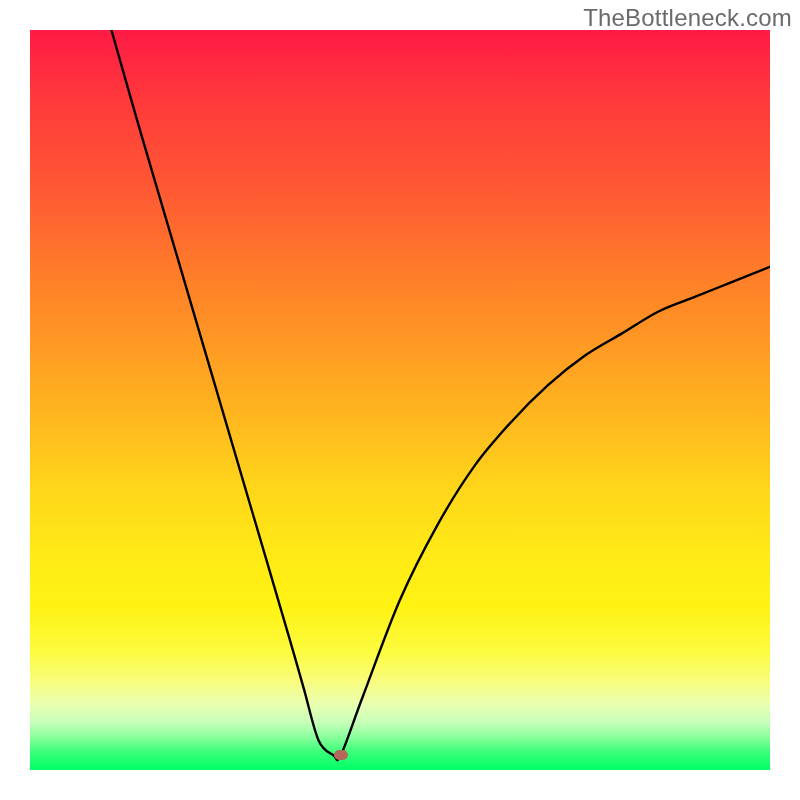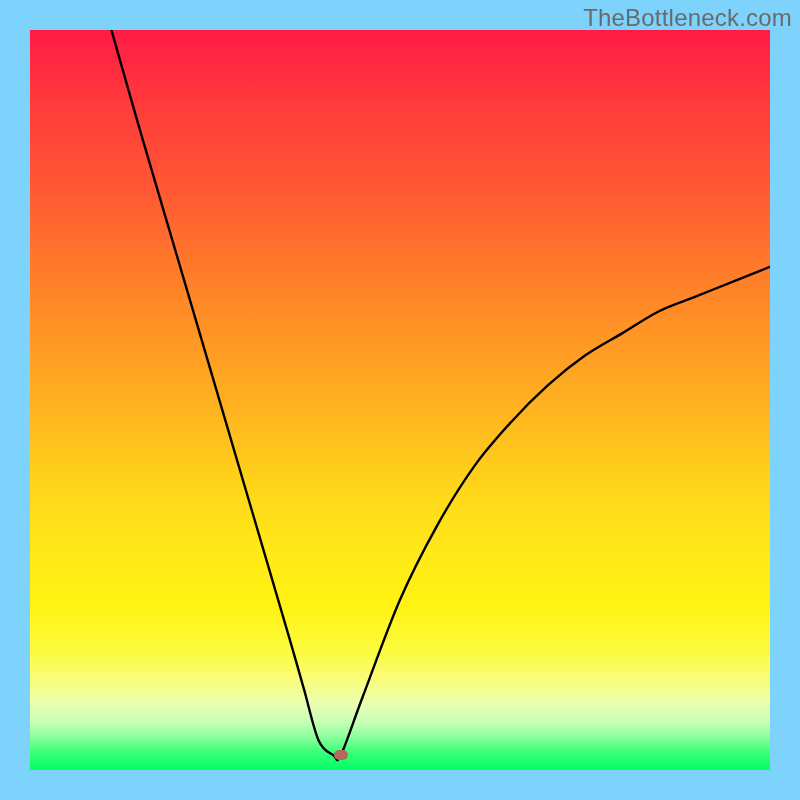--- a/index.html
+++ b/index.html
@@ -1,21 +1,21 @@
 <!DOCTYPE html>
 <html><head>
 <meta charset="utf-8">
 <style>
   * { margin: 0; padding: 0; box-sizing: border-box; }
   html, body { width: 800px; height: 800px; overflow: hidden; background: #000; }
   .frame {
     position: relative;
     width: 800px;
     height: 800px;
-    background: #7dd3fc;
+    background: #ffffff;
   }
   .plot-area {
     position: absolute;
     left: 30px;
     top: 30px;
     width: 740px;
     height: 740px;
     background: linear-gradient(to bottom,
       #ff1a45 0%,
       #ff3b3b 10%,

